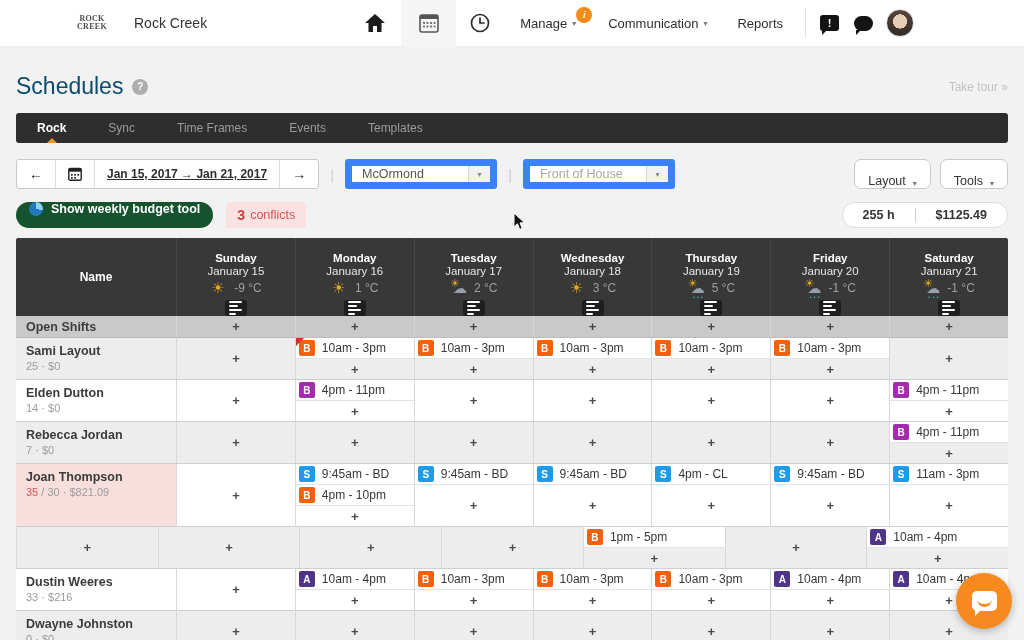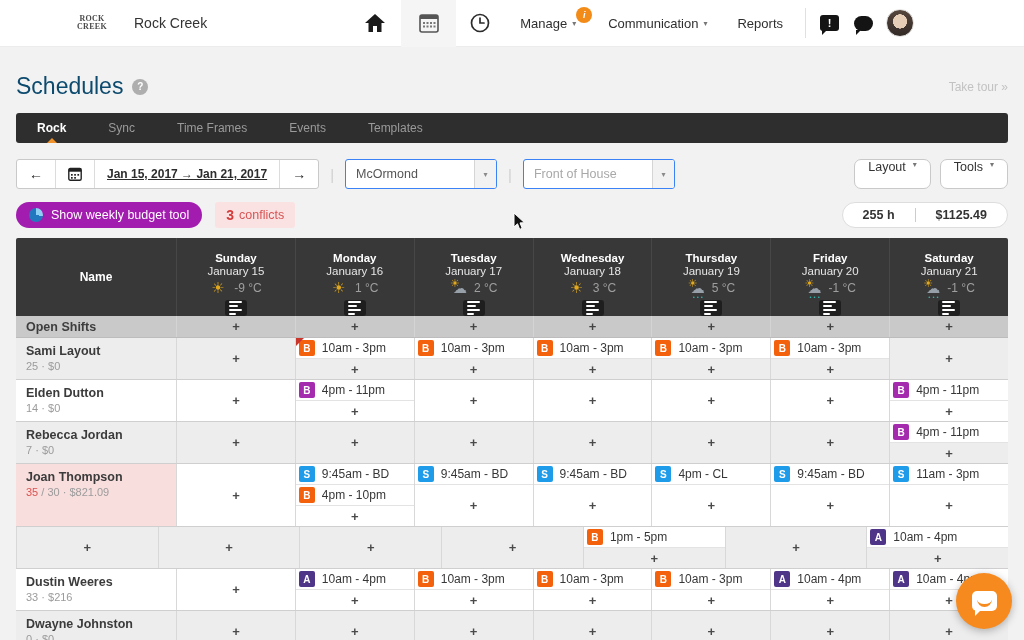--- a/index.html
+++ b/index.html
@@ -47,32 +47,32 @@
     border-left:5px solid transparent; border-right:5px solid transparent; border-bottom:5px solid #f0922b; }
 
   
   .filter-row { margin:16px 16px 0; display:flex; align-items:center; }
   .btn-group { display:flex; align-items:stretch; background:#fff; border:1px solid #c9c9c9; border-radius:3px; height:30px; overflow:hidden; }
   .bg-btn { display:flex; align-items:center; justify-content:center; padding:0 12px; border-right:1px solid #dcdcdc;
     font-size:14px; color:#222; cursor:pointer; font-weight:bold; }
   .bg-btn.last { border-right:none; }
   .date-label { font-size:12px; font-weight:bold; color:#2d2d2d; cursor:default;text-decoration:underline; }
   .pipe { color:#d0d0d0; margin:0 11px; font-size:15px; }
-  .select { display:flex; align-items:stretch; width:152px; height:30px; background:#fff; border:1px solid #3b82f6; border-radius:3px; overflow:hidden; cursor:pointer; }
+  .select { display:flex; align-items:stretch; width:152px; height:30px; background:#fff; border:7px solid #3b82f6; border-radius:3px; overflow:hidden; cursor:pointer; }
   .select .val { flex:1; display:flex; align-items:center; padding-left:10px; font-size:12.5px; color:#555; }
   .select .val.muted { color:#a8a8a8; }
   .select .arrow { width:22px; border-left:1px solid #d5d5d5; background:#f2f2f2; display:flex; align-items:center; justify-content:center; color:#8a8a8a; font-size:8px; }
   .right-btns { margin-left:auto; display:flex; gap:9px; }
   .btn { background:#fff; border:1px solid #c9c9c9; border-radius:7px; height:30px; padding:0 13px; font-size:12.5px; color:#333;
-    display:flex; align-items:flex-start; gap:7px; cursor:pointer; }
+    display:flex; align-items:flex-end; gap:7px; cursor:pointer; }
 
   
   .tool-row { margin:13px 16px 0; display:flex; align-items:center; }
-  .budget-btn { background:#a21caf; color:#fff; border-radius:13px; height:26px; display:flex; align-items:center; gap:8px;
-    padding:0 13px; font-size:12.5px; font-weight:normal; cursor:pointer; }
+  .budget-btn { background:#14532d; color:#fff; border-radius:13px; height:26px; display:flex; gap:8px;
+    padding:0 13px; font-size:12.5px; font-weight:bold; cursor:pointer; }
   .pie { width:14px; height:14px; border-radius:50%; background:conic-gradient(#8ed0f5 0 100deg, #2178be 100deg 360deg); }
   .conflicts { margin-left:13px; background:#fbe2e2; border-radius:3px; height:26px; display:flex; align-items:center; padding:0 11px; gap:5px; cursor:pointer; }
   .conflicts .num { color:#d43b3b; font-weight:bold; font-size:14px; }
   .conflicts .lbl { color:#d85454; font-size:12.5px; }
   .totals { margin-left:auto; background:#fff; border:1px solid #ddd; border-radius:14px; height:26px; display:flex; align-items:center;
     font-size:12.5px; font-weight:bold; color:#333; }
   .totals .seg { padding:0 20px; }
   .totals .tdiv { width:1px; height:14px; background:#ccc; }
 
   

